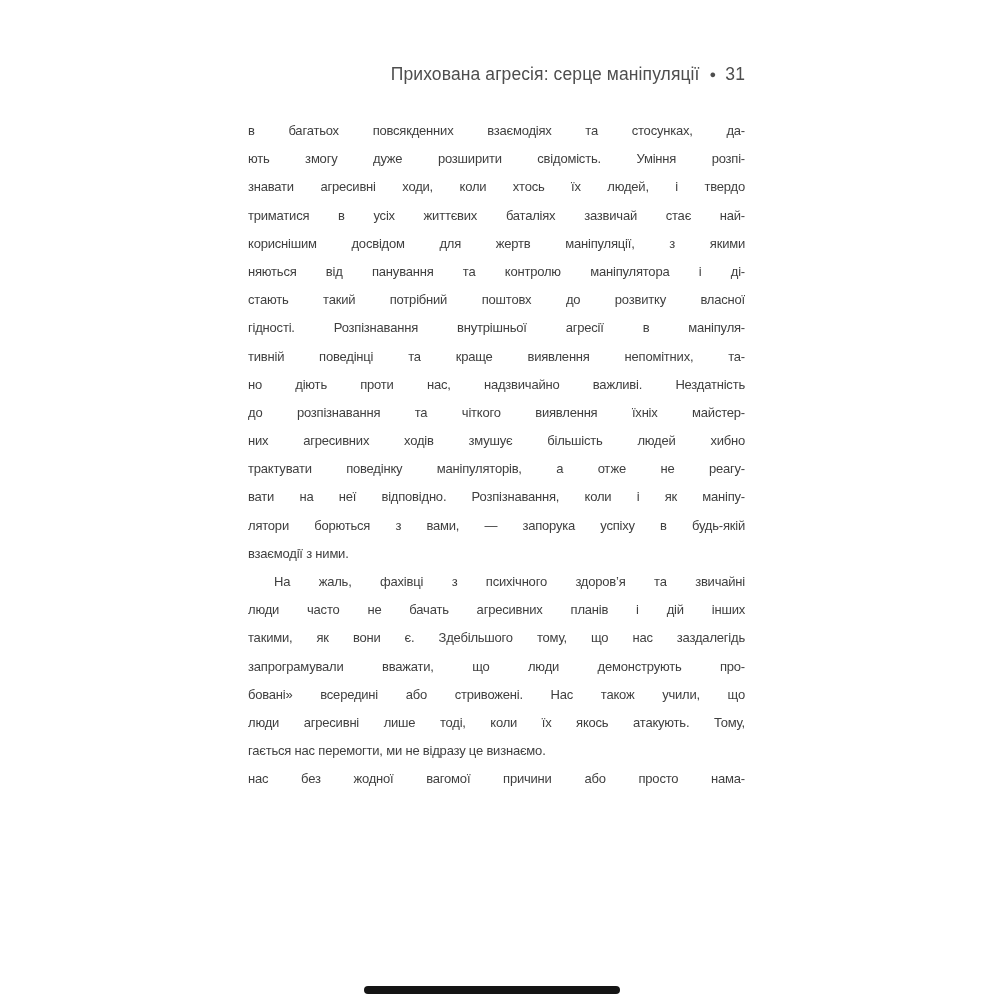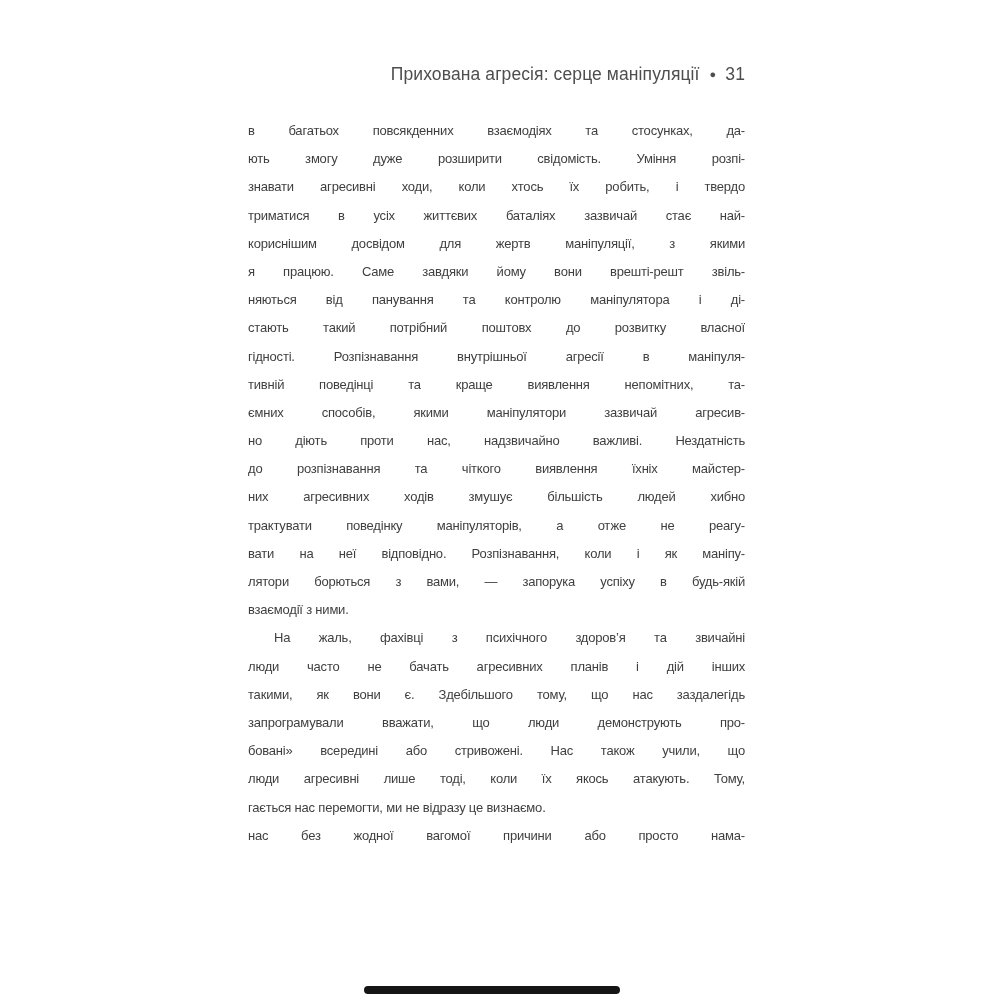--- a/index.html
+++ b/index.html
@@ -70,29 +70,27 @@
   <div class="running-header">
     <span>Прихована агресія: серце маніпуляції</span>
     <span class="bullet">●</span>
     <span>31</span>
   </div>
 
   <div class="body-text">
       <div class="paragraph">
         <div class="line">в багатьох повсякденних взаємодіях та стосунках, да-</div>
         <div class="line">ють змогу дуже розширити свідомість. Уміння розпі-</div>
-        <div class="line">знавати агресивні ходи, коли хтось їх робить, і твердо</div>
+        <div class="line">знавати агресивні ходи, коли хтось їх людей, і твердо</div>
         <div class="line">триматися в усіх життєвих баталіях зазвичай стає най-</div>
         <div class="line">кориснішим досвідом для жертв маніпуляції, з якими</div>
-        <div class="line">я працюю. Саме завдяки йому вони врешті-решт звіль-</div>
         <div class="line">няються від панування та контролю маніпулятора і ді-</div>
         <div class="line">стають такий потрібний поштовх до розвитку власної</div>
         <div class="line">гідності. Розпізнавання внутрішньої агресії в маніпуля-</div>
         <div class="line">тивній поведінці та краще виявлення непомітних, та-</div>
-        <div class="line">ємних способів, якими маніпулятори зазвичай агресив-</div>
         <div class="line">но діють проти нас, надзвичайно важливі. Нездатність</div>
         <div class="line">до розпізнавання та чіткого виявлення їхніх майстер-</div>
         <div class="line">них агресивних ходів змушує більшість людей хибно</div>
         <div class="line">трактувати поведінку маніпуляторів, а отже не реагу-</div>
         <div class="line">вати на неї відповідно. Розпізнавання, коли і як маніпу-</div>
         <div class="line">лятори борються з вами, — запорука успіху в будь-якій</div>
         <div class="line para-end">взаємодії з ними.</div>
       </div>
       <div class="paragraph">
         <div class="line indented">На жаль, фахівці з психічного здоров’я та звичайні</div>

